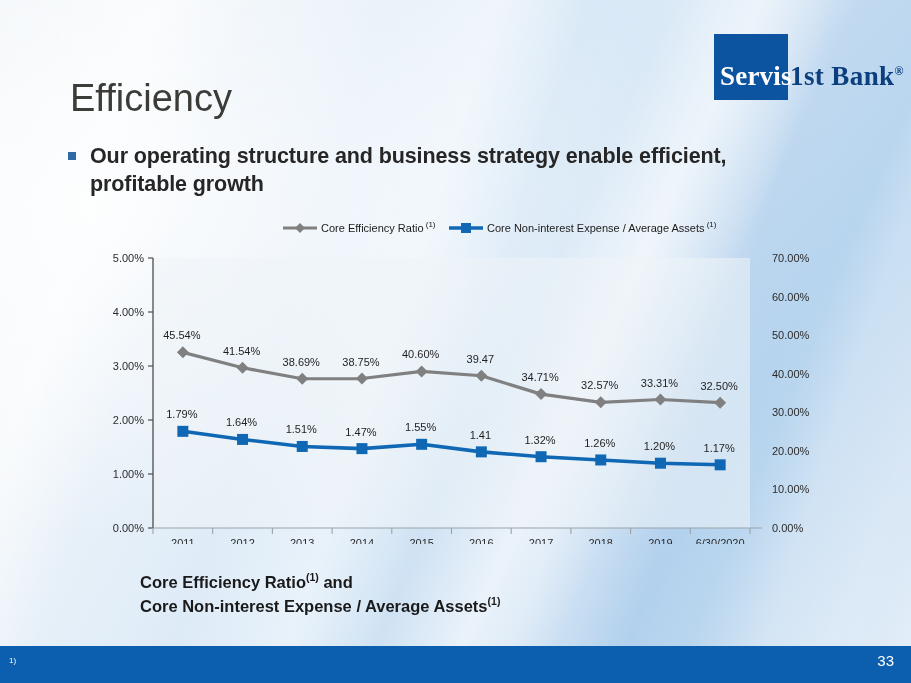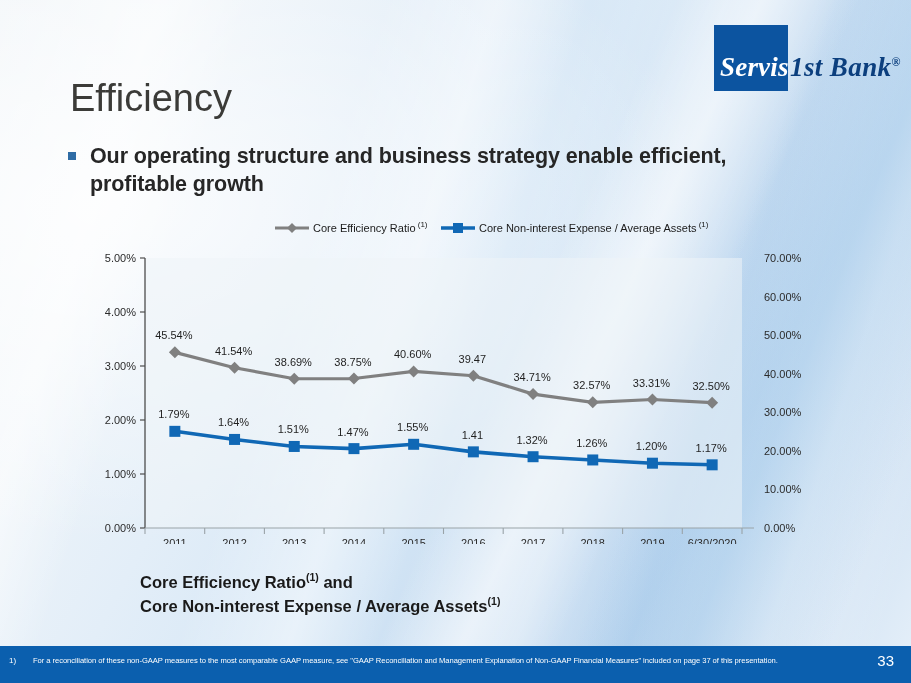--- a/index.html
+++ b/index.html
@@ -60,24 +60,23 @@
     color: #3b3b38;
     letter-spacing: 0px;
     line-height: 1.1;
     margin-top: 42px;
   }
 
   
   .logo {
     position: absolute;
     left: 714px;
-    top: 25px;
+    top: 34px;
     width: 176px;
     height: 66px;
-    font-style: italic;
   }
   .logo-square {
     position: absolute;
     left: 0;
     top: 0;
     width: 74px;
     height: 66px;
     background: #0c54a0;
   }
   .logo-servis {
@@ -130,21 +129,21 @@
     font-size: 21.5px;
     font-weight: 700;
     color: #262626;
     line-height: 1.32;
     letter-spacing: -0.1px;
   }
 
   
   #chart-wrap {
     position: absolute;
-    left: 87px;
+    left: 95px;
     top: 214px;
     width: 730px;
     height: 330px;
   }
   #chart-svg { display: block; }
 
   .axis-title {
     position: absolute;
     left: 140px;
     top: 570px;
@@ -313,17 +312,16 @@
       </svg>
   </div>
 
   <div class="axis-title">
     <div><span>Core Efficiency Ratio</span><sup>(1)</sup><span> and</span></div>
     <div><span>Core Non-interest Expense / Average Assets</span><sup>(1)</sup></div>
   </div>
 
   <div class="footer">
     <div class="footnote-num">1)</div>
-    <div class="footnote-text">For a reconciliation of these non-GAAP measures to the most comparable GAAP measure, see "GAAP Reconciliation and Management Explanation of Non-GAAP Financial Measures" included on page 37 of this presentation.</div>
     <div class="page-num">33</div>
   </div>
 
 </div>
 
 </body></html>

